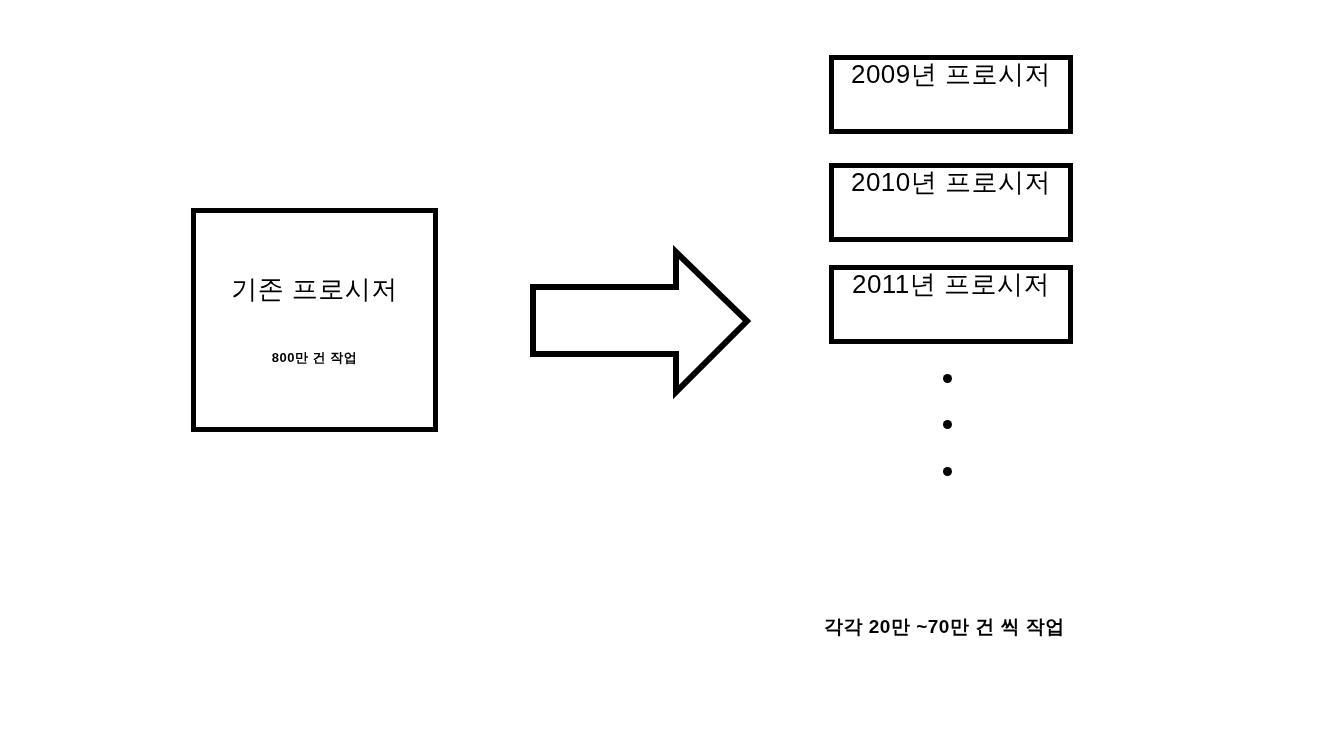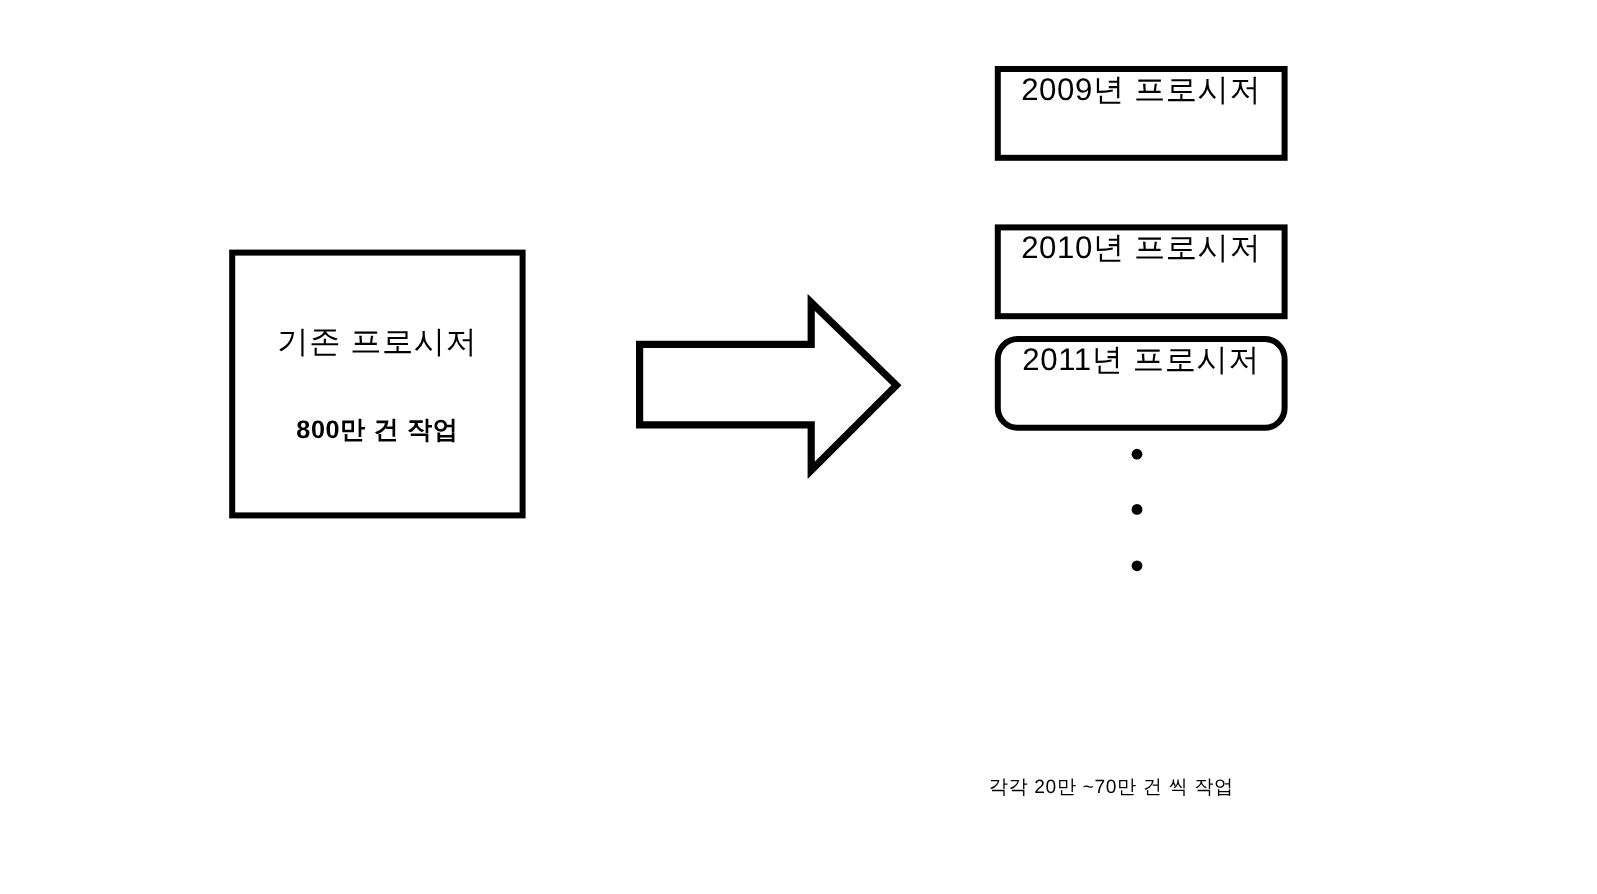--- a/index.html
+++ b/index.html
@@ -37,21 +37,21 @@
   }
   .source-title {
     font-size: 26px;
     font-weight: 400;
     line-height: 1.1;
     letter-spacing: 0.5px;
     text-align: center;
     white-space: nowrap;
   }
   .source-sub {
-    font-size: 21px;
+    font-size: 13px;
     font-weight: 700;
     line-height: 1.1;
     letter-spacing: 0.5px;
     text-align: center;
     white-space: nowrap;
     margin-top: 48px;
   }
 
   
   .arrow-wrap {
@@ -82,22 +82,22 @@
   }
   .target-label {
     font-size: 26px;
     font-weight: 400;
     line-height: 1.1;
     letter-spacing: 0.5px;
     text-align: center;
     white-space: nowrap;
   }
   .box-y0 { top: 55px; }
-  .box-y1 { top: 163px; margin-top: 24px; }
-  .box-y2 { top: 280px; border-radius: 19px; }
+  .box-y1 { top: 163px; }
+  .box-y2 { top: 265px; }
   .box-y3 { top: 501px; }
 
   
   .ellipsis-dots {
     position: absolute;
     left: 943px;
     top: 374px;
     width: 10px;
     height: 104px;
   }
@@ -110,23 +110,23 @@
     background: #000000;
   }
   .dot-0 { top: 0px; }
   .dot-1 { top: 46px; }
   .dot-2 { top: 93px; }
 
   
   .caption {
     position: absolute;
     left: 824px;
-    top: 647px;
-    font-size: 16px;
-    font-weight: 400;
+    top: 616px;
+    font-size: 19px;
+    font-weight: 700;
     letter-spacing: 0.5px;
     line-height: 1.2;
     white-space: nowrap;
   }
 </style>
 </head>
 <body>
 
 <div id="canvas">
 

